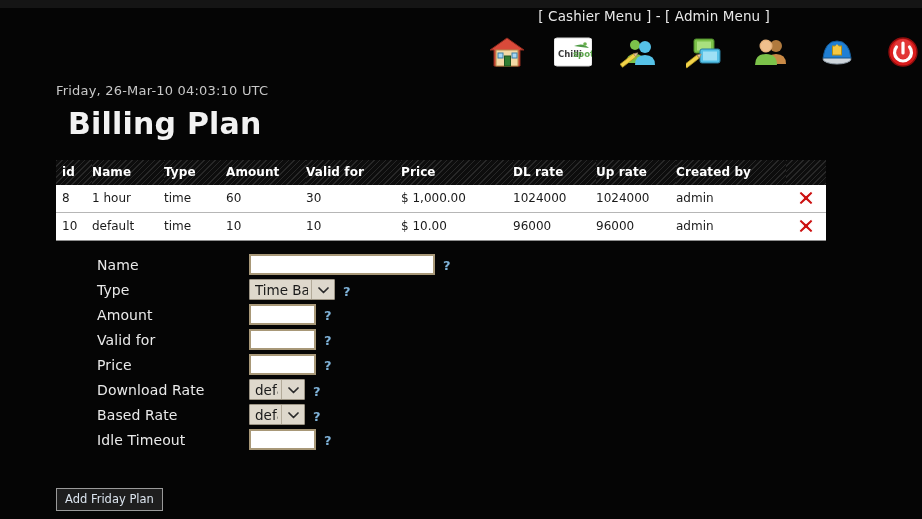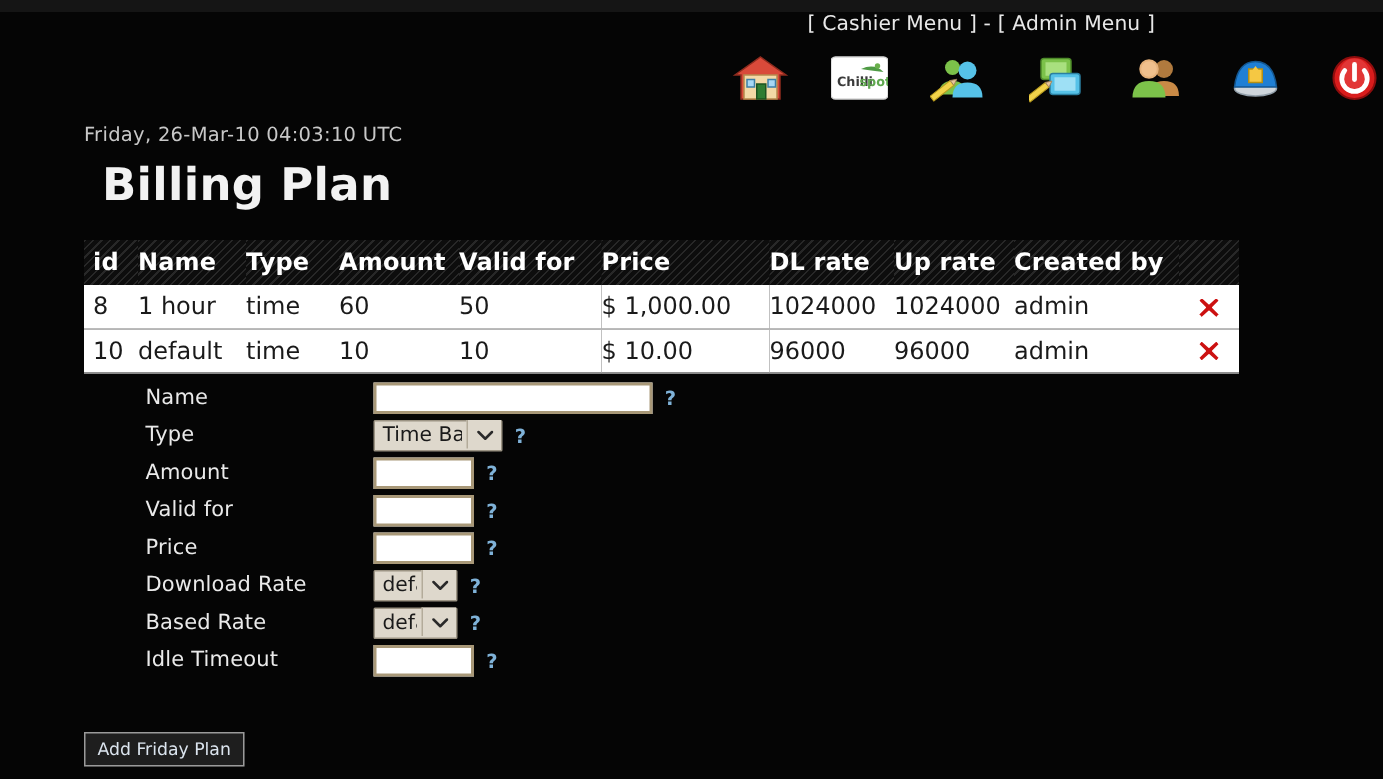--- a/index.html
+++ b/index.html
@@ -94,21 +94,21 @@
   .plan-table-wrap {
     position: absolute;
     left: 56px;
     top: 86px;
     width: 764px;
   }
   table.plan-table {
     border-collapse: collapse;
     width: 764px;
     table-layout: fixed;
-    font-size: 16px;
+    font-size: 12px;
     padding-left: 36px;
   }
   table.plan-table thead th {
     background-color: #0d0d0d;
     background-image: repeating-linear-gradient(
       135deg,
       rgba(255,255,255,0.11) 0px,
       rgba(255,255,255,0.11) 1px,
       rgba(0,0,0,0) 1px,
       rgba(0,0,0,0) 4px
@@ -351,21 +351,21 @@
           <th class="c-act"></th>
         </tr>
       </thead>
       <tbody>
 
         <tr>
           <td class="c-id">8</td>
           <td class="c-name">1 hour</td>
           <td class="c-type">time</td>
           <td class="c-amt">60</td>
-          <td class="c-valid">50</td>
+          <td class="c-valid">30</td>
           <td class="c-price">$ 1,000.00</td>
           <td class="c-dl">1024000</td>
           <td class="c-up">1024000</td>
           <td class="c-by">admin</td>
           <td class="c-act">
             <a href="#" class="del-icon">
               <svg width="18" height="18" viewBox="0 0 18 18">
                 <path d="M4 2 L9 6.5 L14 2 L16 4.5 L11.5 9 L16 13.5 L14 16 L9 11.5 L4 16 L2 13.5 L6.5 9 L2 4.5 Z" fill="#cc1111" stroke="#ffffff" stroke-width="1.1" stroke-linejoin="round"></path>
               </svg>
             </a>

